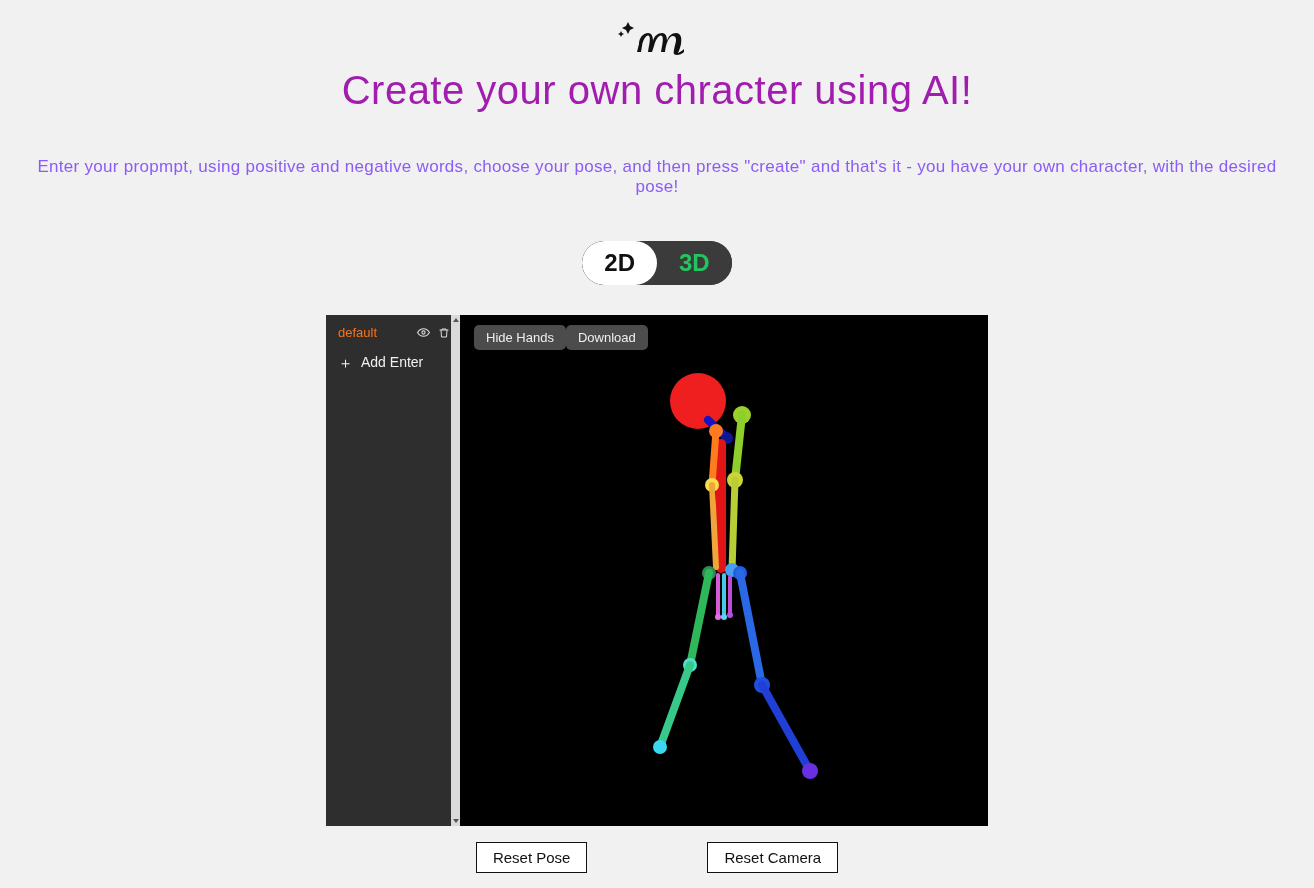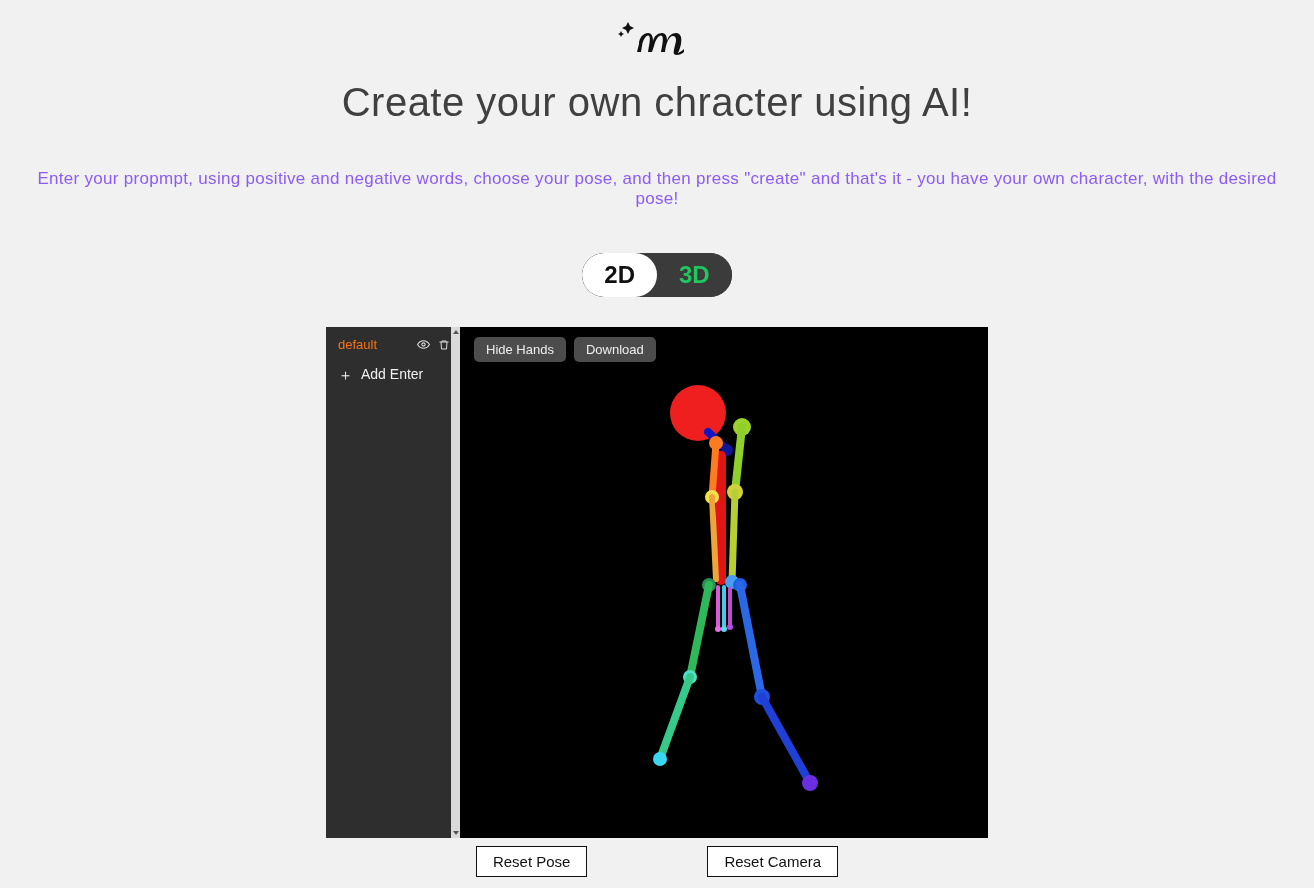--- a/index.html
+++ b/index.html
@@ -20,23 +20,23 @@
   .logo {
     margin-top: 16px;
     display: flex;
     align-items: center;
     justify-content: center;
   }
   .logo svg { display: block; }
   h1.title {
     font-weight: 400;
     font-size: 40px;
-    margin: 18px 0 6px 0;
+    margin: 6px 0 6px 0;
     letter-spacing: 0.5px;
-    color: #404040;
+    color: #a21caf;
   }
   .subtitle {
     font-size: 17px;
     color: #8b5cf6;
     margin: 38px 20px 0 20px;
     text-align: center;
     letter-spacing: 0.3px;
   }
   .seg-track {
     margin-top: 44px;
@@ -132,32 +132,32 @@
   .viewport {
     flex: 1;
     background: #000;
     position: relative;
   }
   .vp-toolbar {
     position: absolute;
     top: 10px;
     left: 14px;
     display: flex;
-    gap: 8px;
+    gap: 0;
   }
   .vp-btn {
     background: #4c4c4c;
     color: #eee;
     font-size: 13px;
     padding: 5px 12px;
     border-radius: 5px;
     cursor: pointer;
   }
   .bottom-buttons {
-    margin-top: 8px;
+    margin-top: 16px;
     display: flex;
     gap: 120px;
   }
   .outline-btn {
     background: #fff;
     border: 1.5px solid #111;
     padding: 6px 16px;
     font-size: 15px;
     cursor: pointer;
     color: #111;

